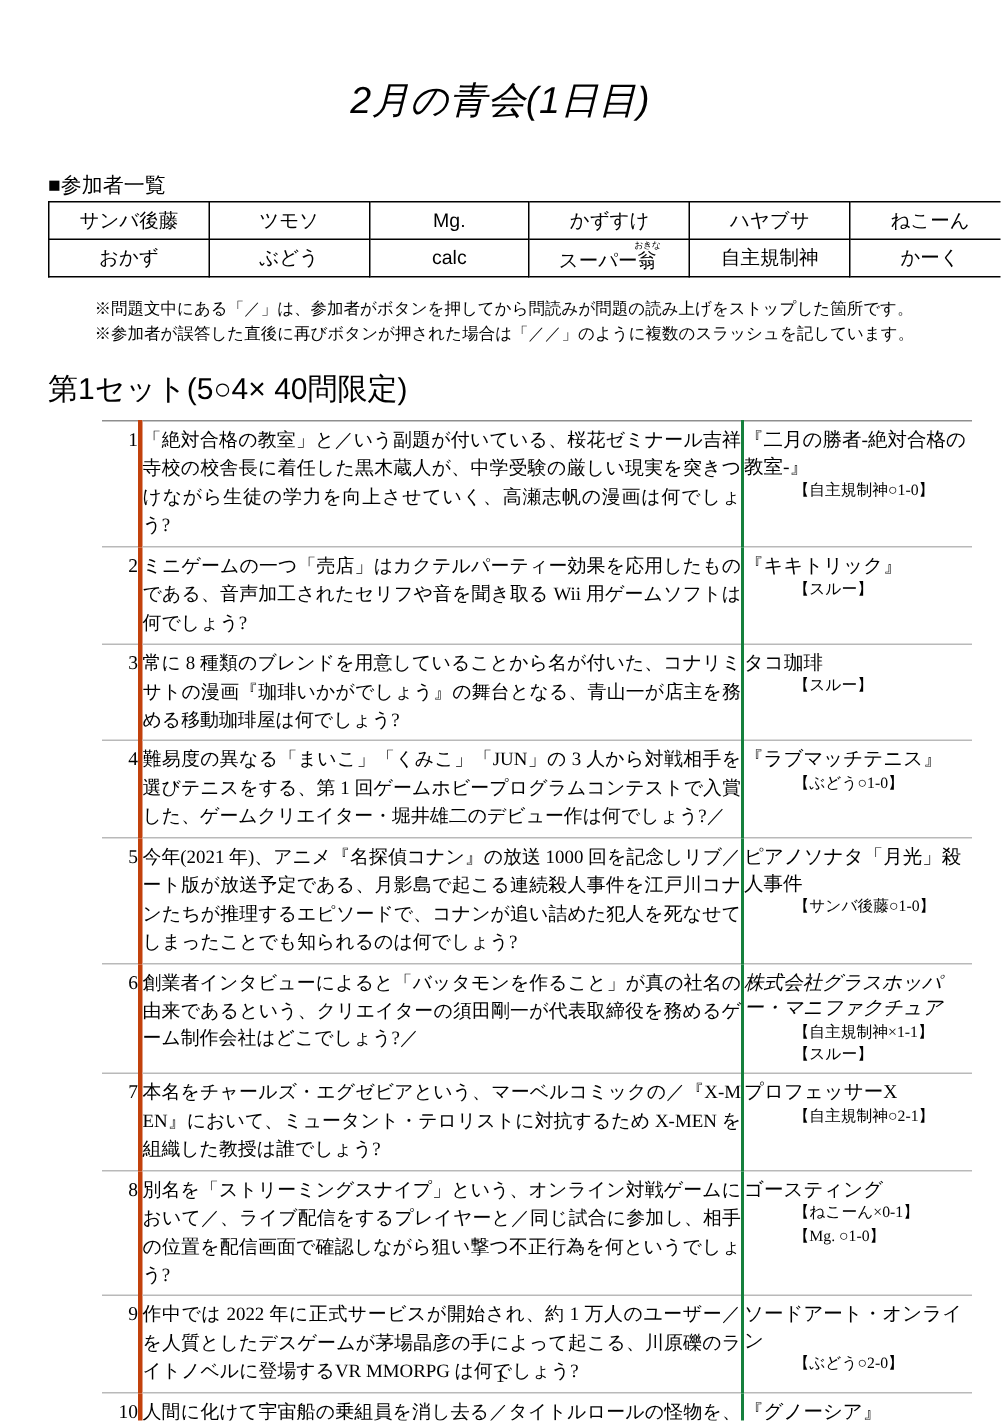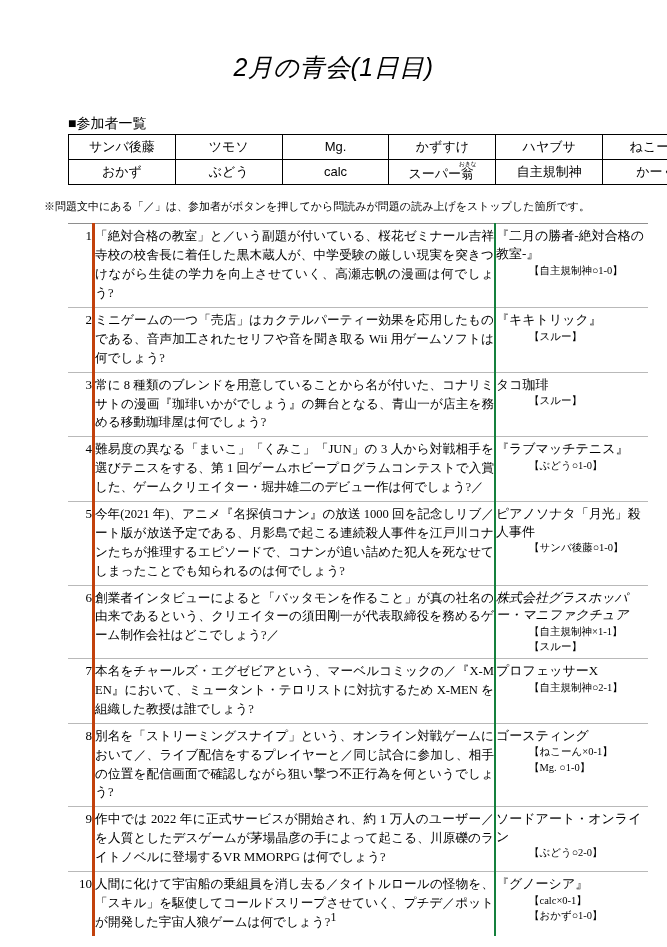--- a/index.html
+++ b/index.html
@@ -32,21 +32,21 @@
     letter-spacing: 0.5px;
     margin: 0;
     padding-top: 52px;
     line-height: 1.2;
     font-style: italic;
   }
 
   
   .participants-wrap {
     margin-top: 34px;
-    padding-left: 68px;
+    padding-left: 32px;
     padding-right: 29px;
   }
   .section-label {
     font-size: 14px;
     font-family: "Liberation Sans", "DejaVu Sans", sans-serif;
     font-weight: 400;
     line-height: 1.1;
     margin: 0 0 3px 0;
   }
   table.participants {
@@ -71,26 +71,27 @@
   rt {
     font-size: 6px;
     line-height: 1;
     font-family: "Liberation Sans", "DejaVu Sans", sans-serif;
     letter-spacing: -0.3px;
   }
 
   
   .notes {
     margin-top: 13px;
-    padding-left: 44px;
+    padding-left: 15px;
     padding-right: 20px;
     font-size: 11px;
     line-height: 1.55;
     font-family: "Liberation Serif", "DejaVu Serif", serif;
     color: #000;
+    margin-left: 48px;
   }
   .notes div { white-space: nowrap; }
 
   
   .set-header {
     margin-top: 16px;
     padding-left: 32px;
     font-size: 20px;
     font-family: "Liberation Sans", "DejaVu Sans", sans-serif;
     line-height: 1.2;
@@ -191,22 +192,24 @@
           <td><span>スーパー</span><ruby><span>翁</span><rt>おきな</rt></ruby></td>
           <td>自主規制神</td>
           <td>かーく</td>
         </tr>
       </tbody>
     </table>
   </div>
 
   <div class="notes">
     <div>※問題文中にある「／」は、参加者がボタンを押してから問読みが問題の読み上げをストップした箇所です。</div>
+    <div>※参加者が誤答した直後に再びボタンが押された場合は「／／」のように複数のスラッシュを記しています。</div>
   </div>
 
+  <div class="set-header">第1セット(5○4× 40問限定)</div>
 
   <div class="q-wrap">
     <table class="questions">
       <tbody>
 
         <tr>
           <td class="q-num">1</td>
           <td class="q-text">「絶対合格の教室」と／いう副題が付いている、桜花ゼミナール吉祥寺校の校舎長に着任した黒木蔵人が、中学受験の厳しい現実を突きつけながら生徒の学力を向上させていく、高瀬志帆の漫画は何でしょう?</td>
           <td class="q-ans">
             <div class="ans-main">『二月の勝者-絶対合格の教室-』</div>

